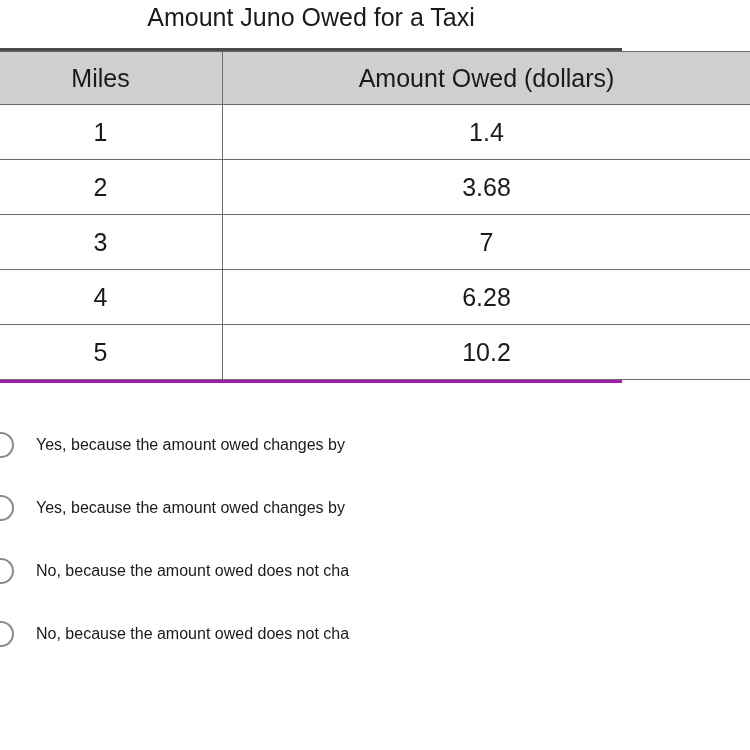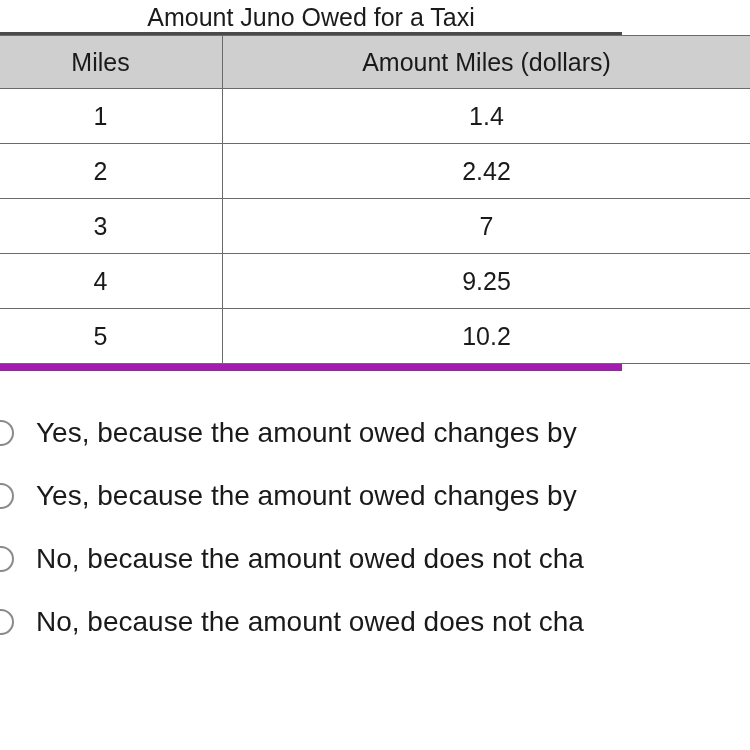--- a/index.html
+++ b/index.html
@@ -22,24 +22,24 @@
   .title {
     text-align: center;
     font-size: 25px;
     line-height: 30px;
     padding-top: 2px;
     color: #1a1a1a;
     white-space: nowrap;
   }
   .table-wrap {
     position: relative;
-    margin-top: 0;
+    margin-top: 16px;
     width: 100%;
     border-top: 3px solid #4a4a4a;
-    border-bottom: 7px solid #a21caf;
+    border-bottom: 3px solid #a21caf;
     box-sizing: border-box;
   }
   table.data {
     border-collapse: collapse;
     width: 772px;
     margin-left: -22px;
     table-layout: fixed;
   }
   table.data th, table.data td {
     border: 1px solid #6b6b6b;
@@ -72,60 +72,60 @@
     width: 26px;
     height: 26px;
     border-radius: 50%;
     border: 2px solid #8a8a8a;
     background: #fff;
     margin-left: -12px;
     margin-right: 22px;
     box-sizing: border-box;
   }
   .option-text {
-    font-size: 28px;
+    font-size: 16px;
     line-height: 28px;
     color: #1a1a1a;
   }
 </style>
 </head>
 <body>
 
 <div class="page">
 
   <div class="title">Amount Juno Owed for a Taxi</div>
 
   <div class="table-wrap">
     <table class="data">
       <colgroup>
           <col class="c1">
           <col class="c2">
         </colgroup>
       <thead>
         <tr>
           <th>Miles</th>
-          <th>Amount Miles (dollars)</th>
+          <th>Amount Owed (dollars)</th>
         </tr>
       </thead>
       <tbody>
         <tr>
           <td>1</td>
           <td>1.4</td>
         </tr>
         <tr>
           <td>2</td>
-          <td>2.42</td>
+          <td>3.68</td>
         </tr>
         <tr>
           <td>3</td>
           <td>7</td>
         </tr>
         <tr>
           <td>4</td>
-          <td>9.25</td>
+          <td>6.28</td>
         </tr>
         <tr>
           <td>5</td>
           <td>10.2</td>
         </tr>
       </tbody>
     </table>
   </div>
 
   <div class="options">

